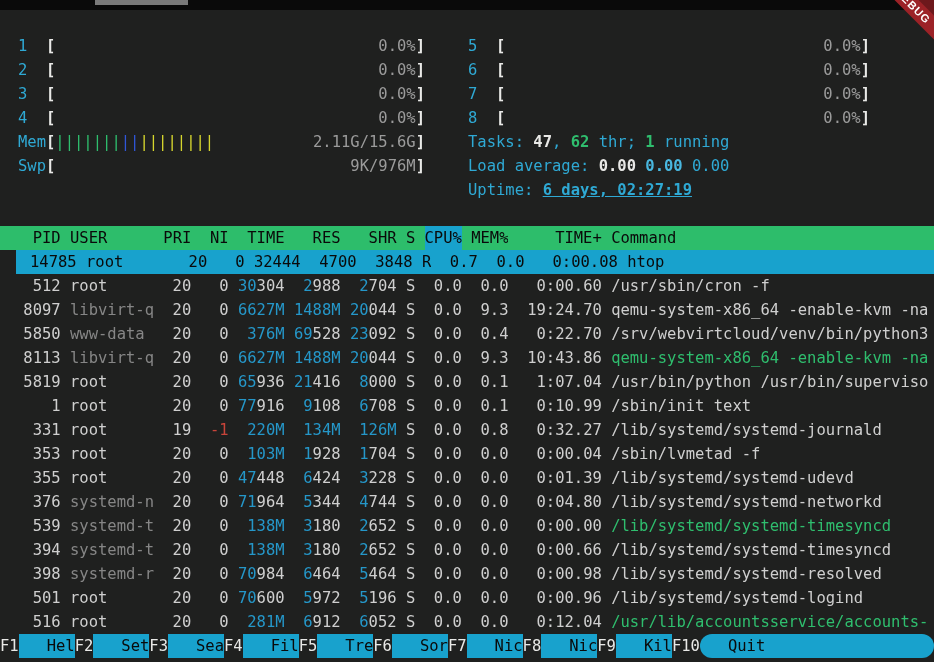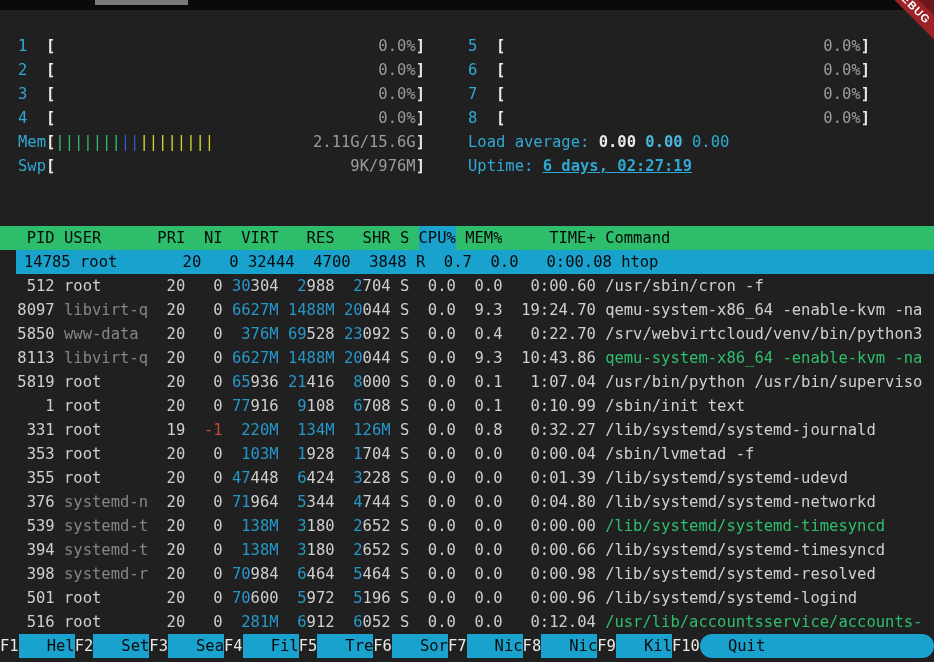--- a/index.html
+++ b/index.html
@@ -43,21 +43,21 @@
   .statline{height:24px;white-space:pre;color:var(--accent-cyan);}
   .wb{color:var(--bright-text);font-weight:bold;}
   .gb{color:var(--green);font-weight:bold;}
   .cb{color:#49b8e0;font-weight:bold;}
   .cyb{color:var(--accent-cyan);font-weight:bold;text-decoration:underline;}
   .pg{color:var(--green);} .pb{color:var(--blue);} .py{color:var(--yellow);}
   .blankline{height:24px;}
   
   .prow{display:grid;
     grid-template-columns:5ch 9ch 3ch 3ch 5ch 5ch 5ch 1ch 4ch 4ch 9ch minmax(0,1fr);
-    column-gap:1ch;height:24px;padding-left:8px;white-space:pre;overflow:hidden;}
+    column-gap:1ch;height:24px;padding-left:14px;white-space:pre;overflow:hidden;}
   .prow>span{overflow:hidden;white-space:pre;}
   .r{text-align:right;}
   .thead{background:var(--header-bg);color:#0a0a0a;}
   .thead .sorth{background:var(--selected-bg);text-align:right;}
   .sel{background:var(--selected-bg);margin-left:16px;}
   .sel span, .sel .cy, .sel .wh, .sel .dim, .sel .cmd{color:#0a0a0a !important;}
   .cy{color:var(--number-cyan);}
   .wh{color:var(--text);}
   .dim{color:var(--dim-text);}
   .redtxt{color:var(--red);}
@@ -97,29 +97,30 @@
         <span class="mid">Swp</span><span class="brk">[</span><span class="mfill"></span><span class="mval">9K/976M</span><span class="brk">]</span>
       </div>
     </div>
     <div class="mcol-right">
       <div id="cpus-right">
           <div class="meter"><span class="mid">5</span><span class="brk">[</span><span class="mfill"></span><span class="mval">0.0%</span><span class="brk">]</span></div>
           <div class="meter"><span class="mid">6</span><span class="brk">[</span><span class="mfill"></span><span class="mval">0.0%</span><span class="brk">]</span></div>
           <div class="meter"><span class="mid">7</span><span class="brk">[</span><span class="mfill"></span><span class="mval">0.0%</span><span class="brk">]</span></div>
           <div class="meter"><span class="mid">8</span><span class="brk">[</span><span class="mfill"></span><span class="mval">0.0%</span><span class="brk">]</span></div>
         </div>
+      <div class="statline"><span>Tasks: </span><span class="wb">47</span><span>, </span><span class="gb">62</span><span> thr; </span><span class="gb">1</span><span> running</span></div>
       <div class="statline"><span>Load average: </span><span class="wb">0.00 </span><span class="cb">0.00 </span><span>0.00</span></div>
       <div class="statline"><span>Uptime: </span><span class="cyb">6 days, 02:27:19</span></div>
     </div>
   </div>
 
   <div class="blankline"></div>
 
   <div>
-    <div class="prow thead" id="table-header"><span class="r">PID</span><span>USER</span><span class="r">PRI</span><span class="r">NI</span><span class="r">VIRT</span><span class="r">RES</span><span class="r">SHR</span><span>S</span><span class="r sorth">CPU%</span><span class="r">MEM%</span><span class="r">TIME+</span><span>Command</span></div>
+    <div class="prow thead" id="table-header"><span class="r">PID</span><span>USER</span><span class="r">PRI</span><span class="r">NI</span><span class="r">TIME</span><span class="r">RES</span><span class="r">SHR</span><span>S</span><span class="r sorth">CPU%</span><span class="r">MEM%</span><span class="r">TIME+</span><span>Command</span></div>
     <div id="table-body">
         <div class="prow sel"><span class="r wh">14785</span><span class="wh">root</span><span class="r wh">20</span><span class="r wh">0</span><span class="r"><span class="cy">32</span><span class="wh">444</span></span><span class="r"><span class="cy">4</span><span class="wh">700</span></span><span class="r"><span class="cy">3</span><span class="wh">848</span></span><span class="wh">R</span><span class="r wh">0.7</span><span class="r wh">0.0</span><span class="r wh">0:00.08</span><span class="wh cmd">htop</span></div>
         <div class="prow"><span class="r wh">512</span><span class="wh">root</span><span class="r wh">20</span><span class="r wh">0</span><span class="r"><span class="cy">30</span><span class="wh">304</span></span><span class="r"><span class="cy">2</span><span class="wh">988</span></span><span class="r"><span class="cy">2</span><span class="wh">704</span></span><span class="wh">S</span><span class="r wh">0.0</span><span class="r wh">0.0</span><span class="r wh">0:00.60</span><span class="wh cmd">/usr/sbin/cron -f</span></div>
         <div class="prow"><span class="r wh">8097</span><span class="dim">libvirt-q</span><span class="r wh">20</span><span class="r wh">0</span><span class="r"><span class="cy">6627M</span></span><span class="r"><span class="cy">1488M</span></span><span class="r"><span class="cy">20</span><span class="wh">044</span></span><span class="wh">S</span><span class="r wh">0.0</span><span class="r wh">9.3</span><span class="r wh">19:24.70</span><span class="wh cmd">qemu-system-x86_64 -enable-kvm -na</span></div>
         <div class="prow"><span class="r wh">5850</span><span class="dim">www-data</span><span class="r wh">20</span><span class="r wh">0</span><span class="r"><span class="cy">376M</span></span><span class="r"><span class="cy">69</span><span class="wh">528</span></span><span class="r"><span class="cy">23</span><span class="wh">092</span></span><span class="wh">S</span><span class="r wh">0.0</span><span class="r wh">0.4</span><span class="r wh">0:22.70</span><span class="wh cmd">/srv/webvirtcloud/venv/bin/python3</span></div>
         <div class="prow"><span class="r wh">8113</span><span class="dim">libvirt-q</span><span class="r wh">20</span><span class="r wh">0</span><span class="r"><span class="cy">6627M</span></span><span class="r"><span class="cy">1488M</span></span><span class="r"><span class="cy">20</span><span class="wh">044</span></span><span class="wh">S</span><span class="r wh">0.0</span><span class="r wh">9.3</span><span class="r wh">10:43.86</span><span class="cmd-thread cmd">qemu-system-x86_64 -enable-kvm -na</span></div>
         <div class="prow"><span class="r wh">5819</span><span class="wh">root</span><span class="r wh">20</span><span class="r wh">0</span><span class="r"><span class="cy">65</span><span class="wh">936</span></span><span class="r"><span class="cy">21</span><span class="wh">416</span></span><span class="r"><span class="cy">8</span><span class="wh">000</span></span><span class="wh">S</span><span class="r wh">0.0</span><span class="r wh">0.1</span><span class="r wh">1:07.04</span><span class="wh cmd">/usr/bin/python /usr/bin/superviso</span></div>
         <div class="prow"><span class="r wh">1</span><span class="wh">root</span><span class="r wh">20</span><span class="r wh">0</span><span class="r"><span class="cy">77</span><span class="wh">916</span></span><span class="r"><span class="cy">9</span><span class="wh">108</span></span><span class="r"><span class="cy">6</span><span class="wh">708</span></span><span class="wh">S</span><span class="r wh">0.0</span><span class="r wh">0.1</span><span class="r wh">0:10.99</span><span class="wh cmd">/sbin/init text</span></div>
         <div class="prow"><span class="r wh">331</span><span class="wh">root</span><span class="r wh">19</span><span class="r redtxt">-1</span><span class="r"><span class="cy">220M</span></span><span class="r"><span class="cy">134M</span></span><span class="r"><span class="cy">126M</span></span><span class="wh">S</span><span class="r wh">0.0</span><span class="r wh">0.8</span><span class="r wh">0:32.27</span><span class="wh cmd">/lib/systemd/systemd-journald</span></div>
         <div class="prow"><span class="r wh">353</span><span class="wh">root</span><span class="r wh">20</span><span class="r wh">0</span><span class="r"><span class="cy">103M</span></span><span class="r"><span class="cy">1</span><span class="wh">928</span></span><span class="r"><span class="cy">1</span><span class="wh">704</span></span><span class="wh">S</span><span class="r wh">0.0</span><span class="r wh">0.0</span><span class="r wh">0:00.04</span><span class="wh cmd">/sbin/lvmetad -f</span></div>

